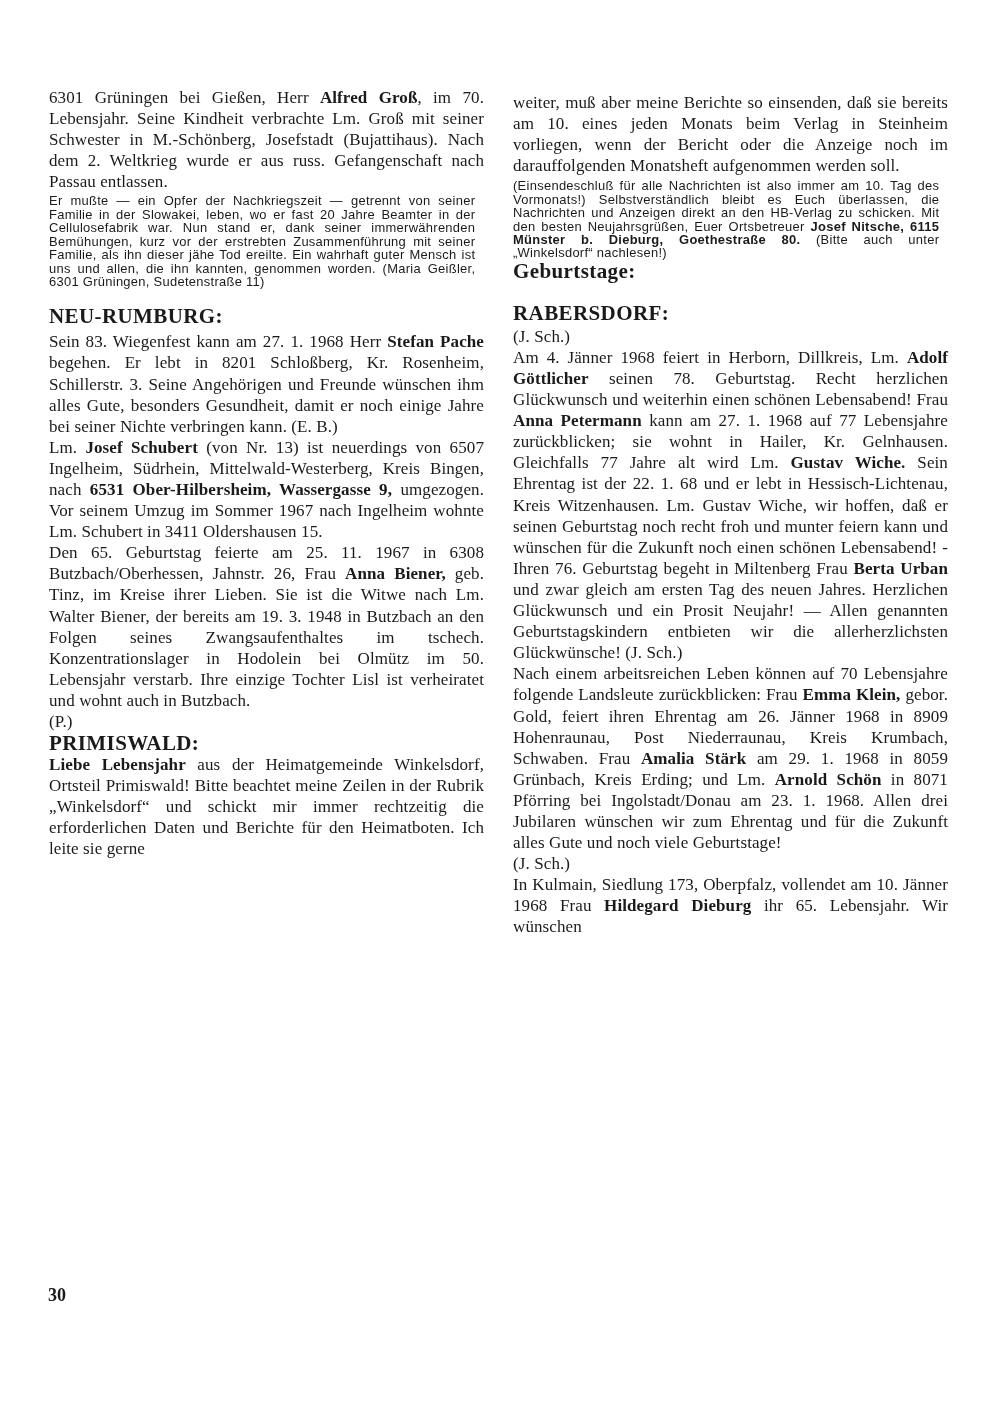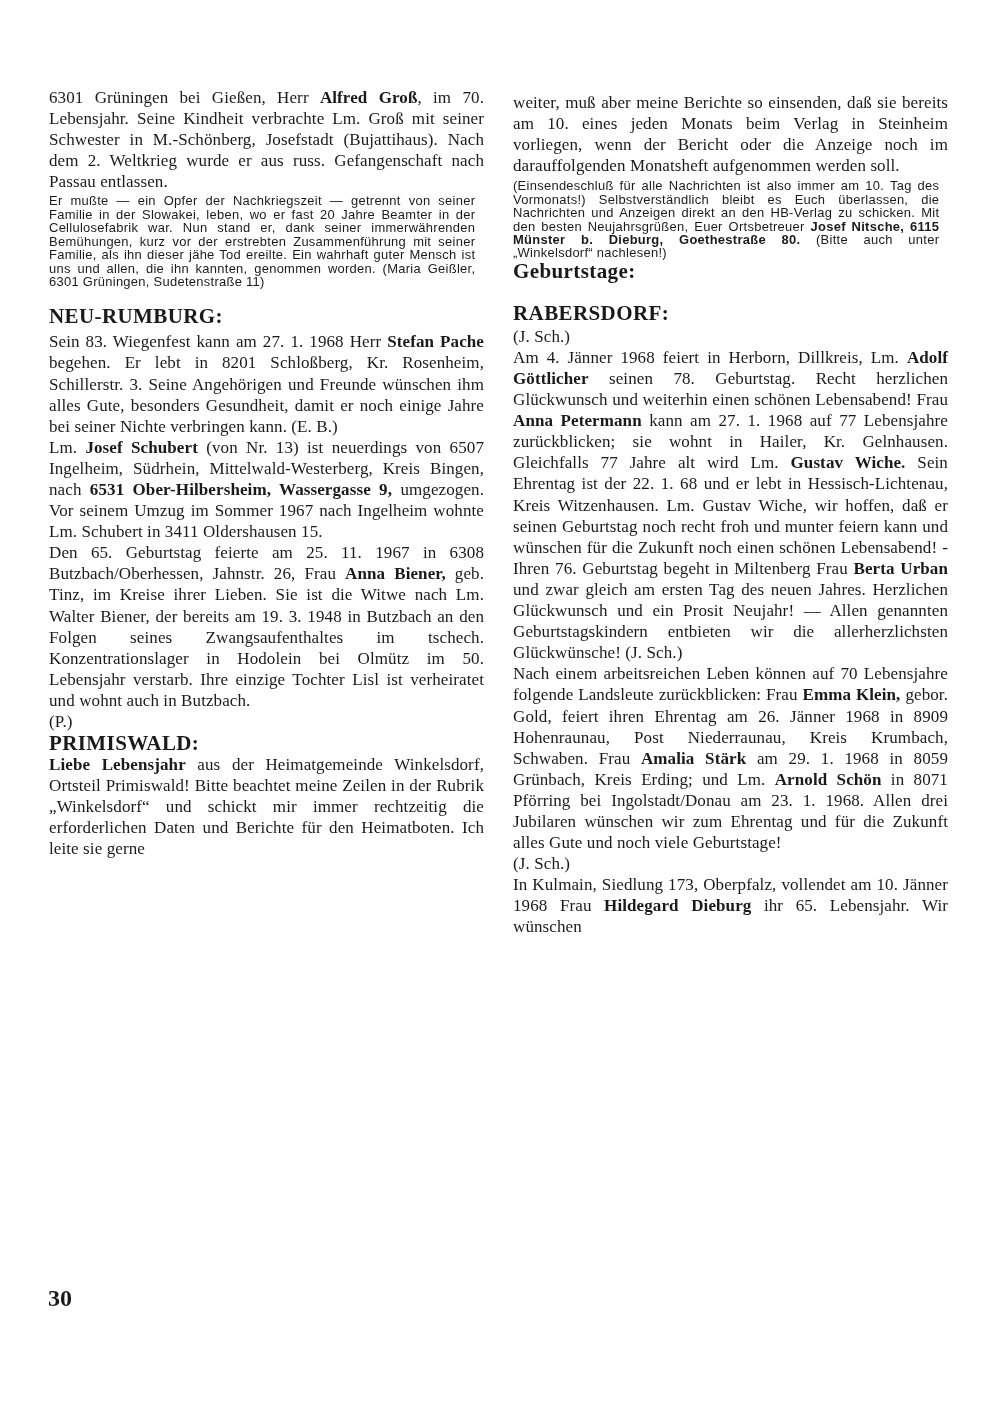--- a/index.html
+++ b/index.html
@@ -42,21 +42,21 @@
     line-height: 22px;
     letter-spacing: 0.4px;
   }
   b { font-weight: bold; }
   .sig { text-align: left; display: block; }
   .page-number {
     position: absolute;
     left: 48px; top: 1285px;
     font-family: "Liberation Serif", serif;
     font-weight: bold;
-    font-size: 24px;
+    font-size: 18px;
     text-align: right;
   }
 </style>
 </head>
 <body>
 
 <div class="col col-left">
   <p class="body-text" style="hyphens:auto;" lang="de"><span>6301 Grüningen bei Gießen, Herr </span><b>Alfred Groß</b><span>, im 70. Lebensjahr. Seine Kindheit verbrachte Lm. Groß mit seiner Schwester in M.-Schönberg, Josefstadt (Bujattihaus). Nach dem 2. Weltkrieg wurde er aus russ. Gefangenschaft nach Passau entlassen.</span></p>
   <p class="small-text" lang="de" style="hyphens:auto;margin-top:2px;">Er mußte — ein Opfer der Nachkriegszeit — getrennt von seiner Familie in der Slowakei, leben, wo er fast 20 Jahre Beamter in der Cellulosefabrik war. Nun stand er, dank seiner immerwährenden Bemühungen, kurz vor der erstrebten Zusammenführung mit seiner Familie, als ihn dieser jähe Tod ereilte. Ein wahrhaft guter Mensch ist uns und allen, die ihn kannten, genommen worden. (Maria Geißler, 6301 Grüningen, Sudetenstraße 11)</p>
 

